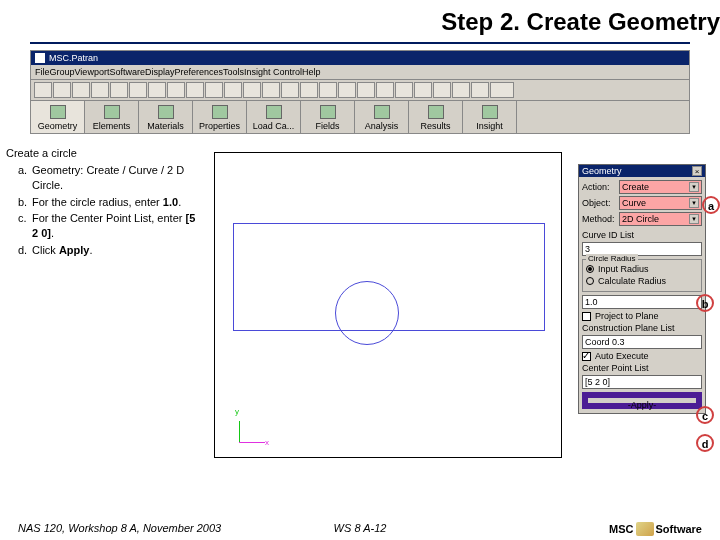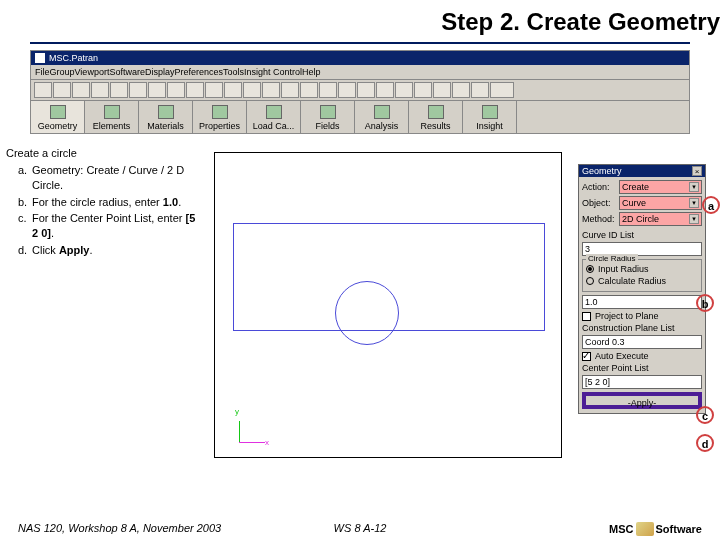--- a/index.html
+++ b/index.html
@@ -49,21 +49,21 @@
   .rpanel .sel .arr { width: 10px; height: 10px; background: #d4d0c8; border: 1px solid #888; text-align: center; line-height: 8px; font-size: 7px; }
   .rpanel .grp { margin: 3px 0; padding: 4px 3px 3px; border: 1px solid #888; position: relative; }
   .rpanel .grp .gt { position: absolute; top: -6px; left: 3px; background: #d4d0c8; padding: 0 2px; font-size: 8px; }
   .rpanel .inp { width: 100%; height: 14px; border: 1px solid #666; background: #fff; padding: 0 2px; line-height: 12px; margin-top: 2px; }
   .rpanel .radio { display: flex; gap: 4px; align-items: center; margin-bottom: 2px; }
   .rpanel .rbul { width: 8px; height: 8px; border: 1px solid #000; border-radius: 50%; display: inline-block; position: relative; }
   .rpanel .rbul.on::after { content: ""; position: absolute; left: 1px; top: 1px; width: 4px; height: 4px; background: #000; border-radius: 50%; }
   .rpanel .chk { display: flex; gap: 4px; align-items: center; margin: 2px 0; }
   .rpanel .cb { width: 9px; height: 9px; border: 1px solid #000; background: #fff; display: inline-block; position: relative; }
   .rpanel .cb.on::after { content: "✓"; position: absolute; left: -1px; top: -3px; font-size: 10px; }
-  .rpanel .apply { width: 100%; height: 17px; border: 4px solid #4c1d95; background: #d4d0c8; text-align: center; line-height: 15px; margin-top: 3px; }
+  .rpanel .apply { width: 100%; height: 17px; border: 6px solid #4c1d95; background: #d4d0c8; text-align: center; line-height: 15px; margin-top: 3px; }
   
   
   .callout { position: absolute; width: 18px; height: 18px; border: 2px solid #d04040; border-radius: 50%; text-align: center; line-height: 16px; font-size: 11px; font-weight: bold; color: #000; background: rgba(255,255,255,0); }
   .co-a { right: 0px; top: 196px; }
   .co-b { right: 6px; top: 294px; }
   .co-c { right: 6px; top: 406px; }
   .co-d { right: 6px; top: 434px; }
   
   
   .footer { position: absolute; left: 0; bottom: 4px; width: 100%; display: flex; justify-content: space-between; align-items: flex-start; padding: 0 18px; font-size: 11px; font-style: italic; color: #000; }

